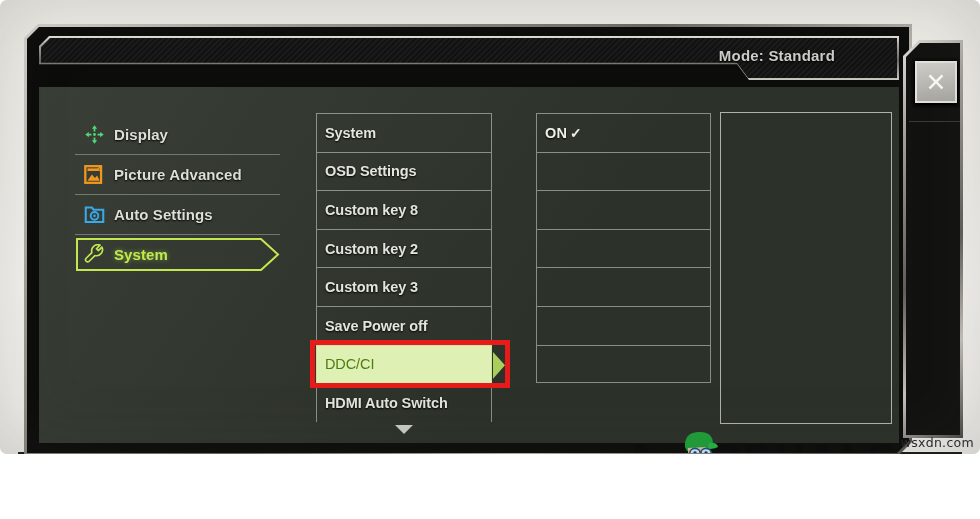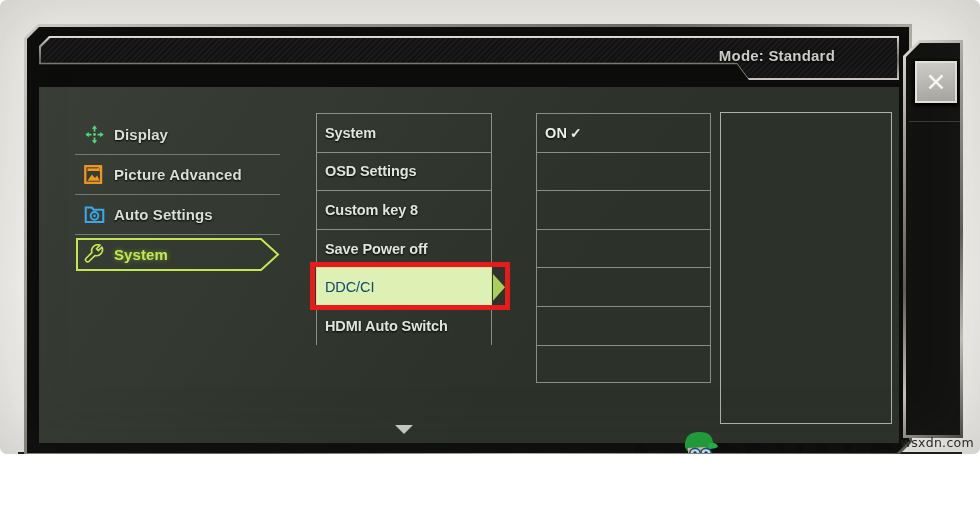--- a/index.html
+++ b/index.html
@@ -66,21 +66,21 @@
   
   .ico-display svg,.ico-pic svg,.ico-picadv svg,.ico-save svg,.ico-audio svg,.ico-sys svg{display:block}
 
   
   .col-menu{position:absolute;left:277px;top:26px;width:176px;}
   .m-row{height:38.6px;border:1px solid rgba(214,219,210,.55);border-bottom:none;
     display:flex;align-items:center;padding-left:8px;box-sizing:border-box;}
   .m-row:last-child{border-bottom:1px solid rgba(214,219,210,.55);}
   .m-label{color:#e2e4de;font-size:14.5px;font-weight:600;letter-spacing:-.1px;text-shadow:0 1px 2px #000;}
   .m-row.sel{background:#dff0b4;border-color:#cfe2a2;}
-  .m-row.sel .m-label{color:#0c4a6e;text-shadow:none;font-weight:500;}
+  .m-row.sel .m-label{color:#4d7c0f;text-shadow:none;font-weight:500;}
   .sel-arrow{position:absolute;left:176px;top:0;width:13px;height:38.6px;}
   .more-arrow{position:absolute;left:79px;top:312px;width:0;height:0;
     border-left:9px solid transparent;border-right:9px solid transparent;border-top:9px solid #c9cbc5;}
 
   
   .redbox{position:absolute;left:-7px;top:-6px;width:190px;height:38px;border:5px solid #e81b1b;box-sizing:content-box;}
 
   
   .col-val{position:absolute;left:477px;top:26px;width:175px;padding-left:20px;}
   .v-row{height:38.6px;border:1px solid rgba(214,219,210,.55);border-bottom:none;
@@ -209,20 +209,26 @@
           <div class="m-row">
             <span class="m-label">System</span>
           </div>
           <div class="m-row">
             <span class="m-label">OSD Settings</span>
           </div>
           <div class="m-row">
             <span class="m-label">Custom key 8</span>
           </div>
           <div class="m-row">
+            <span class="m-label">Custom key 2</span>
+          </div>
+          <div class="m-row">
+            <span class="m-label">Custom key 3</span>
+          </div>
+          <div class="m-row">
             <span class="m-label">Save Power off</span>
           </div>
           <div class="m-row sel" style="position:relative">
             <span class="m-label">DDC/CI</span>
             <svg class="sel-arrow" viewBox="0 0 13 39" preserveAspectRatio="none">
               <path d="M0 6 L12 19.5 L0 33 Z" fill="#a8cf5a"></path>
             </svg>
             <div class="redbox"></div>
           </div>
           <div class="m-row">

